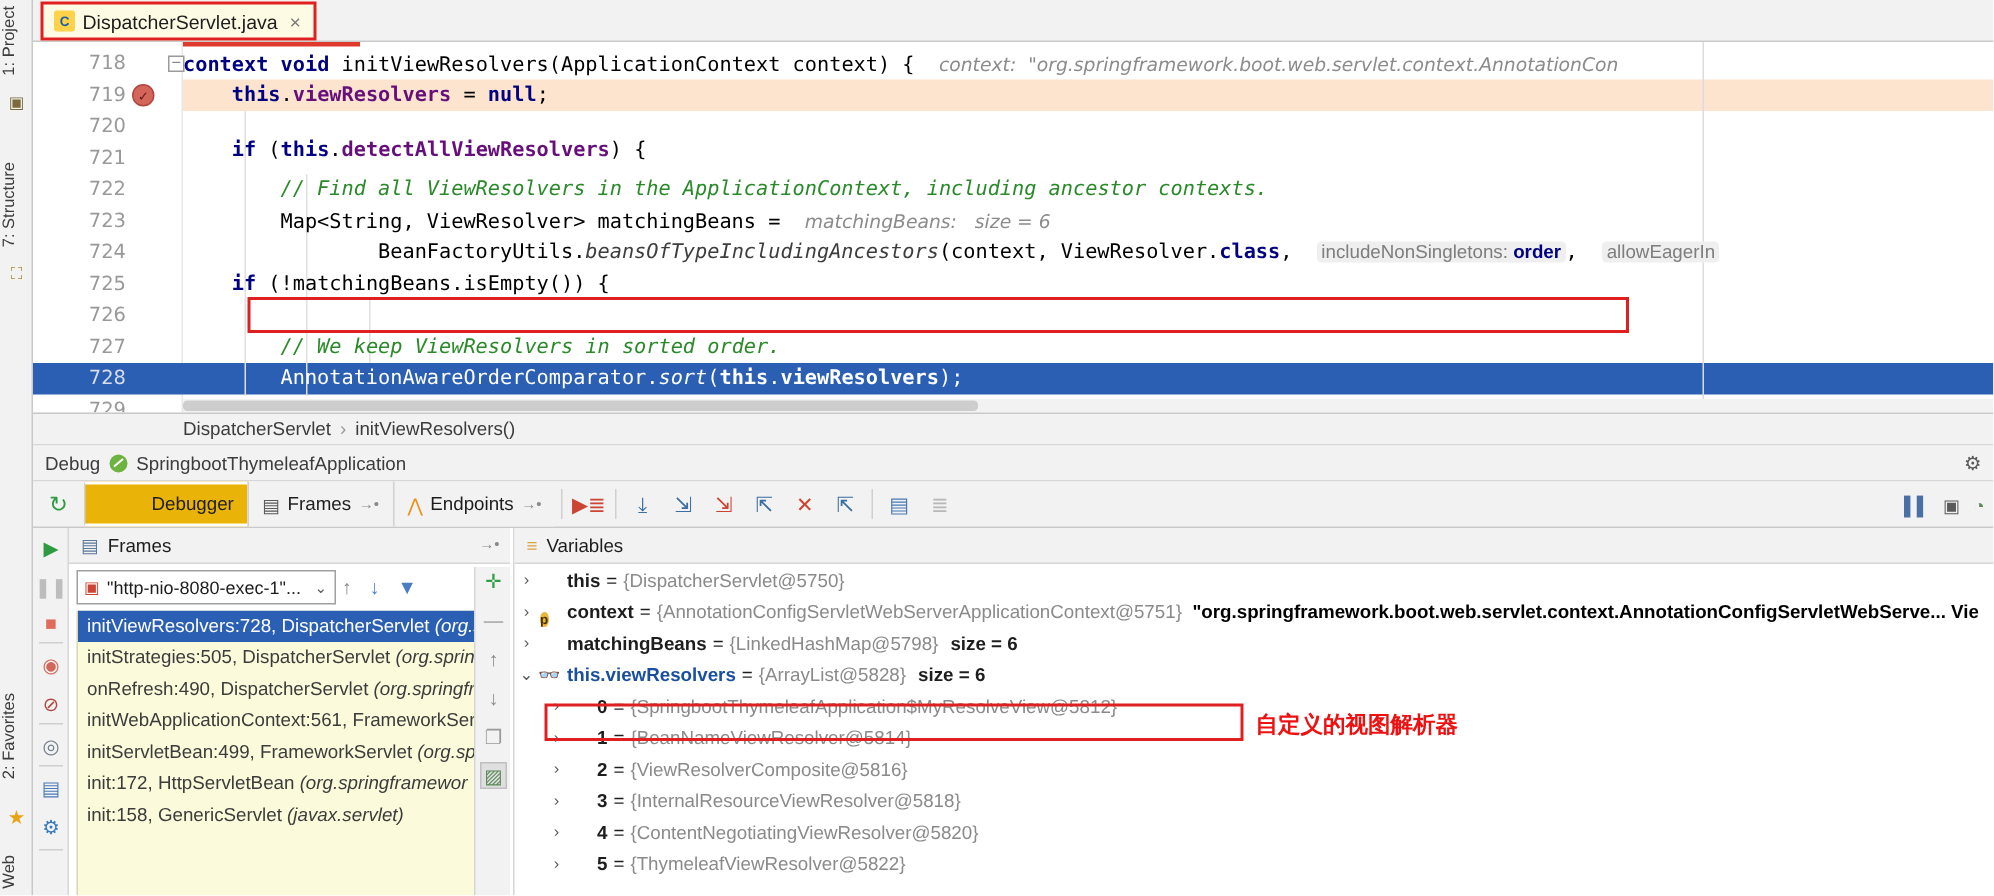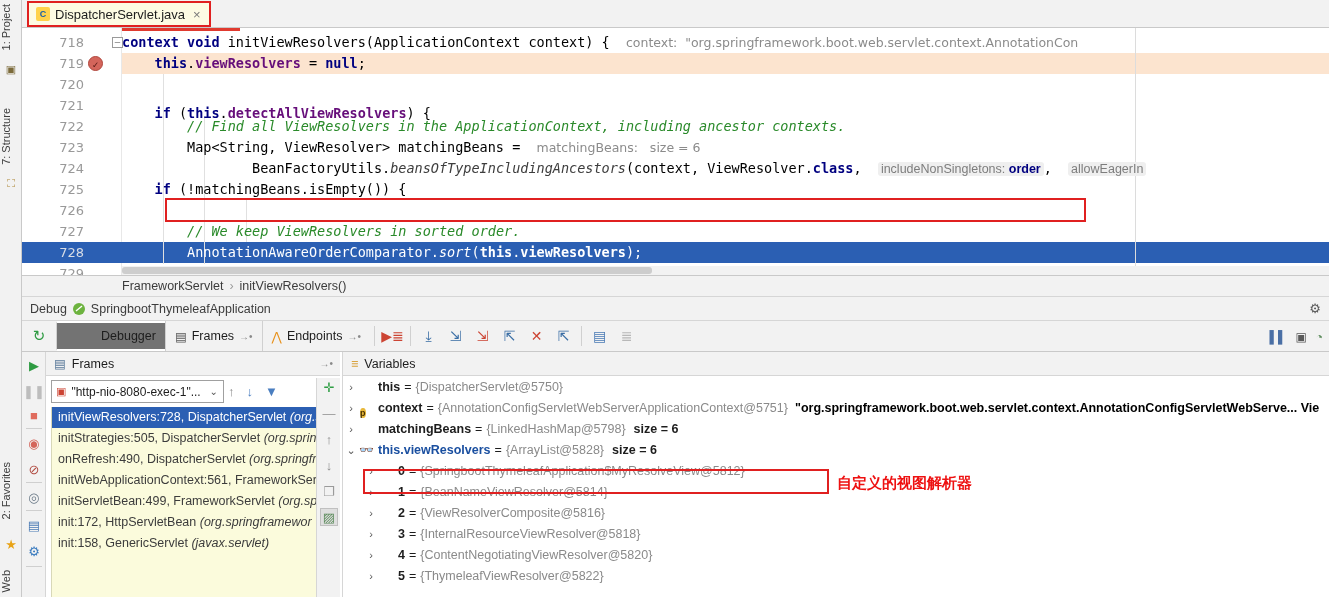--- a/index.html
+++ b/index.html
@@ -91,21 +91,21 @@
   }
   .sel-row-left {
     position: absolute; left: 0; width: 100px; height: 21px;
     background: #2b5fb3;
   }
   .k { color: #000080; font-weight: bold; }
   .fld { color: #660e7a; font-weight: bold; }
   .cm { color: #2a8a2a; font-style: italic; }
   .sm { color: #3d3d3d; font-style: italic; }
   .hint {
-    color: #8b8b8b; 
+    color: #8b8b8b; font-style: italic;
     font-family: "DejaVu Sans", sans-serif; font-size: 12.5px;
   }
   .hint-box {
     color: #7d7d7d; background: #efefef; border-radius: 3px;
     padding: 0 3px; font-style: normal;
     font-family: "Liberation Sans", sans-serif; font-size: 12.5px;
   }
   .hint-box b { color: #000080; }
   .sel-text { color: #ffffff; }
   .fold {
@@ -173,21 +173,21 @@
     width: 34px; display: flex; align-items: center; justify-content: center;
     font-size: 15px; color: #2e9b42;
   }
   .dtab {
     display: flex; align-items: center; gap: 5px;
     padding: 0 9px; font-size: 12.5px; color: #1d1d1d;
     border-left: 1px solid #d0d0d0;
     background: #f2f2f2;
   }
   .dtab.active {
-    background: #737373; border-top: 2px solid #ffffff;
+    background: #eab308; border-top: 2px solid #ffffff;
     border-bottom: 2px solid #ffffff;
     padding-left: 44px;
   }
   .dtab .pin { color: #8a8a8a; font-size: 10px; }
   .tbsep { width: 1px; background: #d0d0d0; margin: 5px 4px; }
   .tbicon {
     width: 27px; display: flex; align-items: center; justify-content: center;
     font-size: 14px;
   }
   .tb-right {
@@ -360,21 +360,21 @@
     <div class="indent-guide" style="left:141px; top:46px; height:190px;"></div>
     <div class="indent-guide" style="left:182px; top:88px; height:148px;"></div>
     <div class="indent-guide" style="left:224px; top:172px; height:42px;"></div>
 
     <div class="vsplit" style="left:1113px;"></div>
 
     <div class="code-line" style="top:4px;"><span class="k">context</span> <span class="k">void</span> initViewResolvers(ApplicationContext context) {  <span class="hint">context:  "org.springframework.boot.web.servlet.context.AnnotationCon</span></div>
 
     <div class="code-line" style="top:25px;">    <span class="k">this</span>.<span class="fld">viewResolvers</span> = <span class="k">null</span>;</div>
 
-    <div class="code-line" style="top:75px;">    <span class="k">if</span> (<span class="k">this</span>.<span class="fld">detectAllViewResolvers</span>) {</div>
+    <div class="code-line" style="top:62px;">    <span class="k">if</span> (<span class="k">this</span>.<span class="fld">detectAllViewResolvers</span>) {</div>
 
     <div class="code-line" style="top:88px;text-align:center;">        <span class="cm">// Find all ViewResolvers in the ApplicationContext, including ancestor contexts.</span></div>
 
     <div class="code-line" style="top:109px;">        Map&lt;String, ViewResolver&gt; matchingBeans =  <span class="hint">matchingBeans:   size = 6</span></div>
 
     <div class="code-line" style="top:130px;">                BeanFactoryUtils.<span class="sm">beansOfTypeIncludingAncestors</span>(context, ViewResolver.<span class="k">class</span>,  <span class="hint-box"><span>includeNonSingletons:</span> <b>order</b></span>,  <span class="hint-box">allowEagerIn</span></div>
 
     <div class="code-line" style="top:151px;">    <span class="k">if</span> (!matchingBeans.isEmpty()) {</div>
 
 
@@ -383,21 +383,21 @@
     <div class="code-line sel-text" style="top:214px;">        AnnotationAwareOrderComparator.<span class="sel-text" style="font-style:italic">sort</span>(<span class="sel-text" style="font-weight:bold">this</span>.<span class="sel-text" style="font-weight:bold">viewResolvers</span>);</div>
 
     <div class="code-redbox" style="left:143px; top:170px; width:921px; height:24px;"></div>
 
     <div class="editor-hscroll">
       <div class="thumb"></div>
     </div>
   </div>
 
   <div class="breadcrumb">
-    <span>FrameworkServlet</span>
+    <span>DispatcherServlet</span>
     <span class="sep">›</span>
     <span>initViewResolvers()</span>
   </div>
 
   <div class="debug-header">
     <span>Debug</span>
     <span class="appicon">
       <svg width="14" height="14" viewBox="0 0 14 14">
           <circle cx="7" cy="7" r="6" fill="#6db33f"></circle>
           <path d="M4 9 L10 4" stroke="#fff" stroke-width="1.4" fill="none"></path>

